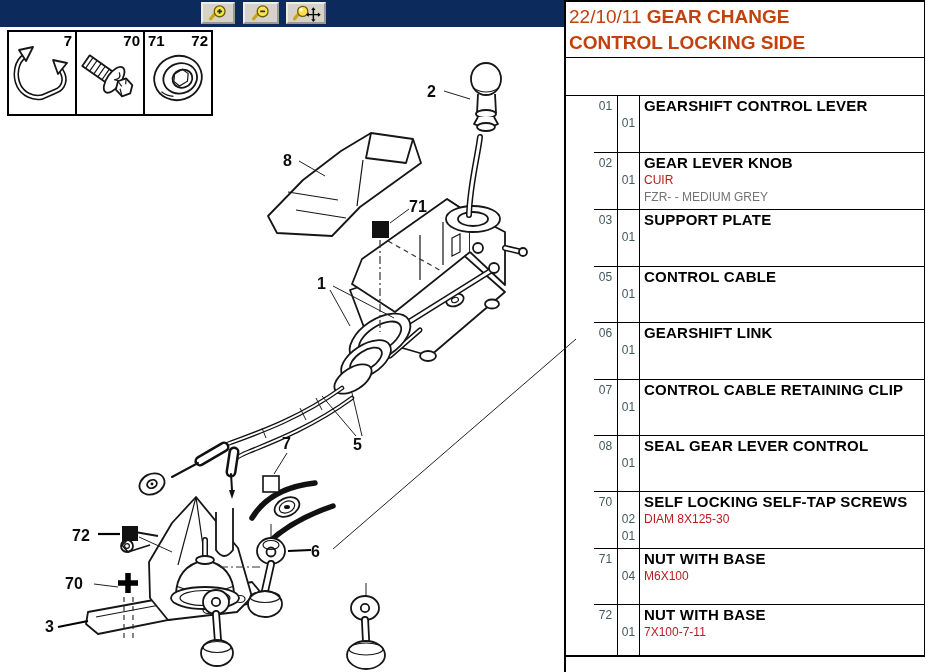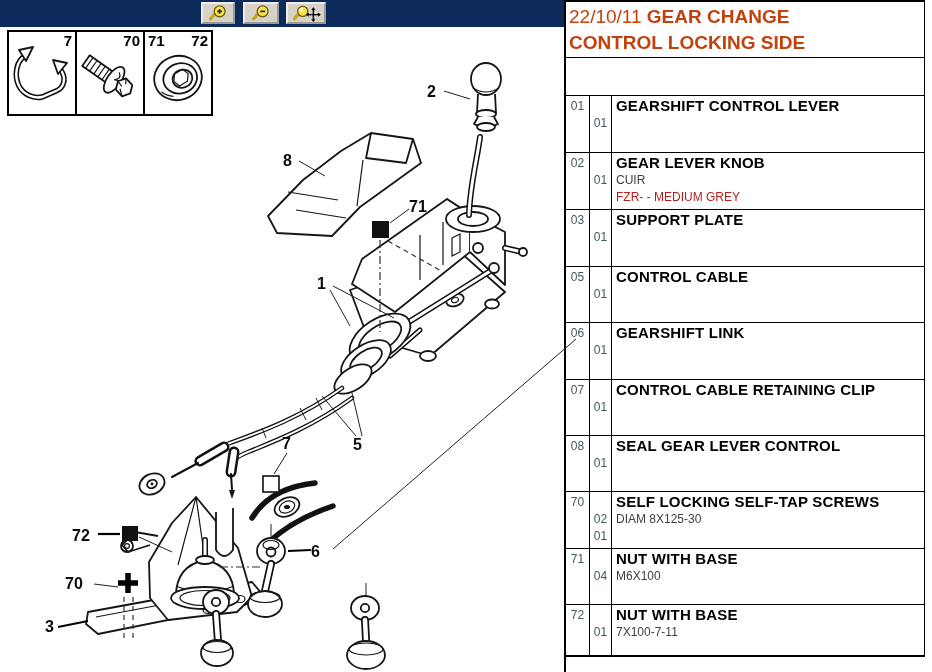--- a/index.html
+++ b/index.html
@@ -19,29 +19,29 @@
   .pnum.left{right:auto;left:3px;}
   .icell svg{position:absolute;left:0;top:8px;width:66px;height:74px;}
   
   .t-main{position:absolute;left:564px;top:0;width:361px;height:657px;box-sizing:border-box;
           background:#fff;border:1px solid #000;border-left:2px solid #000;border-top:2px solid #000;
           border-bottom:2px solid #000;}
   .left-rule{position:absolute;left:564px;top:655px;width:2px;height:17px;background:#000;}
   .t-title{height:53px;border-bottom:1px solid #000;padding:2px 0 0 3px;font-size:19px;line-height:26px;color:#c2410c;}
   .t-title .bold{font-weight:bold;}
   .t-empty{height:37px;border-bottom:1px solid #000;}
-  .prow{display:grid;grid-template-columns:24px 22px 1fr;border-bottom:1px solid #000;box-sizing:border-box;}
+  .prow{display:grid;grid-template-columns:24px 22px 1fr;border-bottom:1px solid #000;box-sizing:border-box;margin-left:28px;}
   .c-ref{border-right:1px solid #000;text-align:center;padding-top:3px;font-size:12px;color:#41585c;}
   .c-qty{border-right:1px solid #000;text-align:center;font-size:12px;color:#41585c;padding-top:1px;}
   .ql{height:17px;line-height:17px;}
   .c-qty .ql:first-child{height:18px;}
   .c-desc{padding:1px 2px 0 4px;overflow:hidden;}
   .pname{font-weight:bold;font-size:15px;color:#000;height:18px;line-height:18px;letter-spacing:.2px;white-space:nowrap;}
-  .dl{font-size:12px;height:17px;line-height:17px;color:#404040;white-space:nowrap;}
-  .dl.accent{color:#b91c1c;}
+  .dl{font-size:12px;height:17px;line-height:17px;color:#b91c1c;white-space:nowrap;}
+  .dl.accent{color:#737373;}
   
   .diagram-svg{position:absolute;left:0;top:0;width:932px;height:672px;z-index:5;pointer-events:none;}
   .s1{fill:none;stroke:#161616;stroke-width:1.2px;}
   .s2{fill:#fff;stroke:#161616;stroke-width:1.8px;stroke-linejoin:round;}
   .s2n{fill:none;stroke:#161616;stroke-width:1.8px;stroke-linejoin:round;}
   .bk{stroke:#111;fill:none;stroke-linecap:round;}
   .wh{stroke:#fff;fill:none;stroke-linecap:round;}
   .thin{stroke:#222;stroke-width:1px;fill:none;}
   .dashdot{stroke:#333;stroke-width:1.2px;fill:none;stroke-dasharray:8 3 2 3;}
   .dash{stroke:#333;stroke-width:1.2px;fill:none;stroke-dasharray:5 4;}

